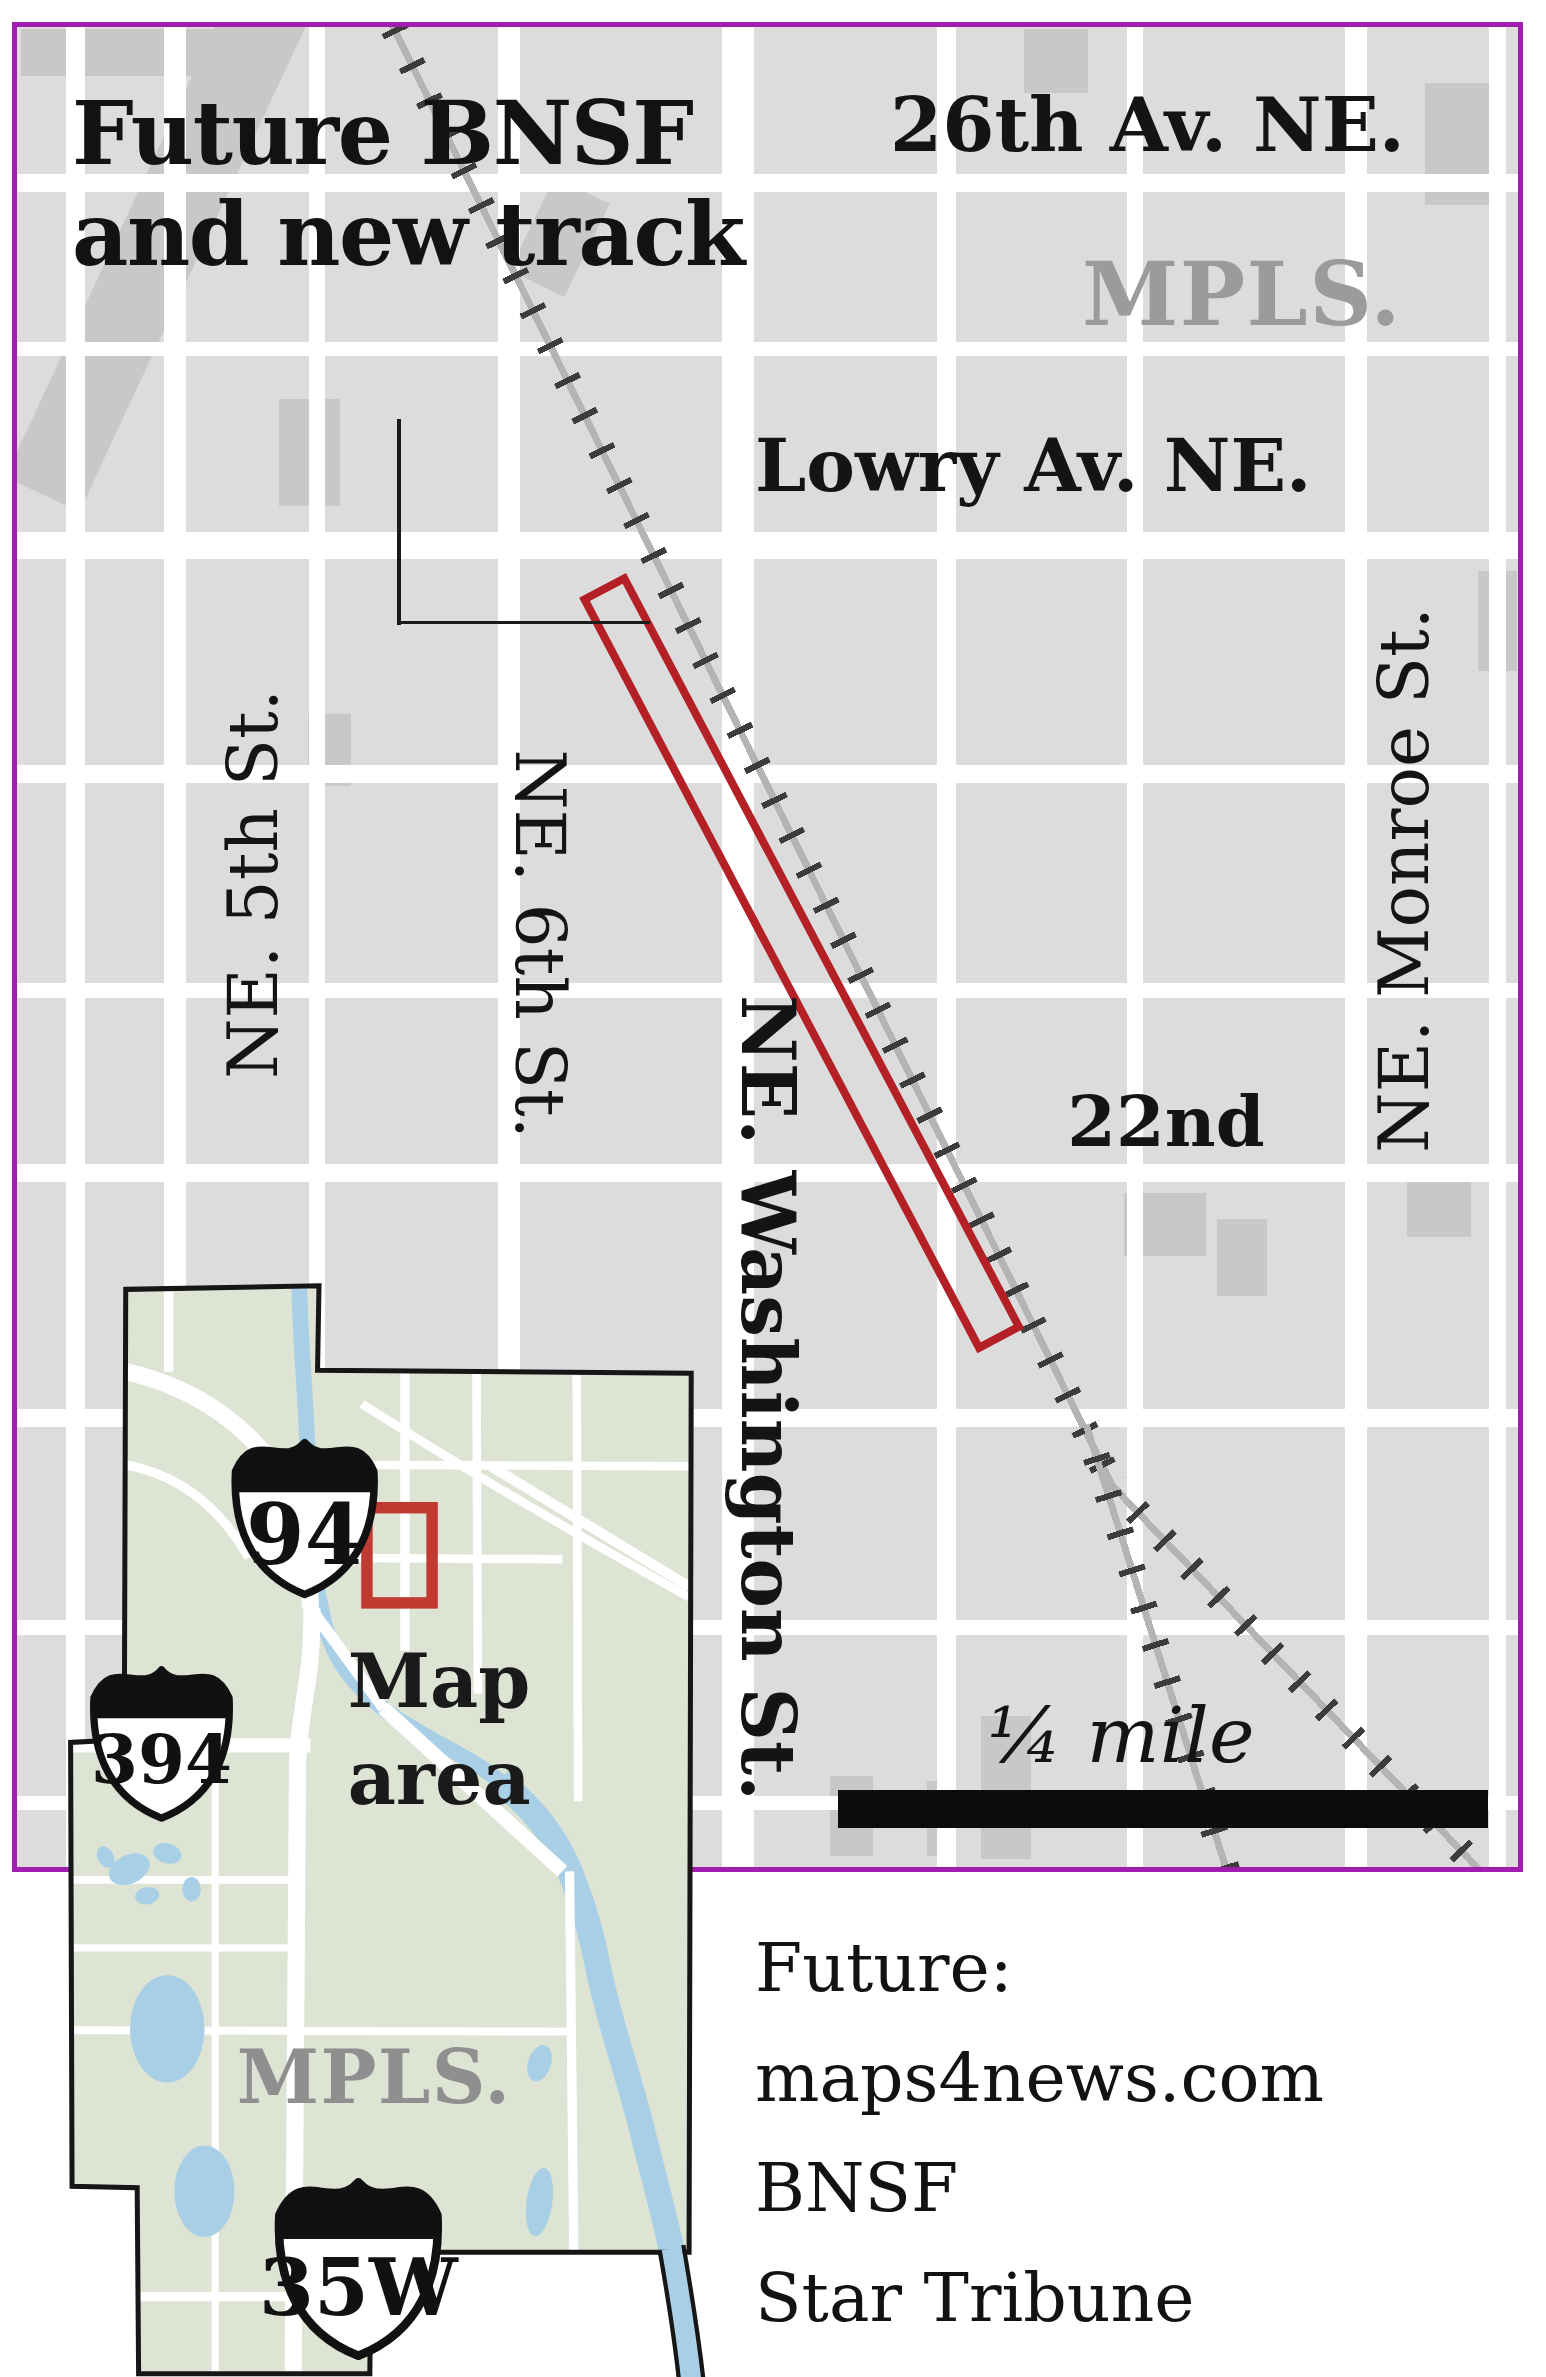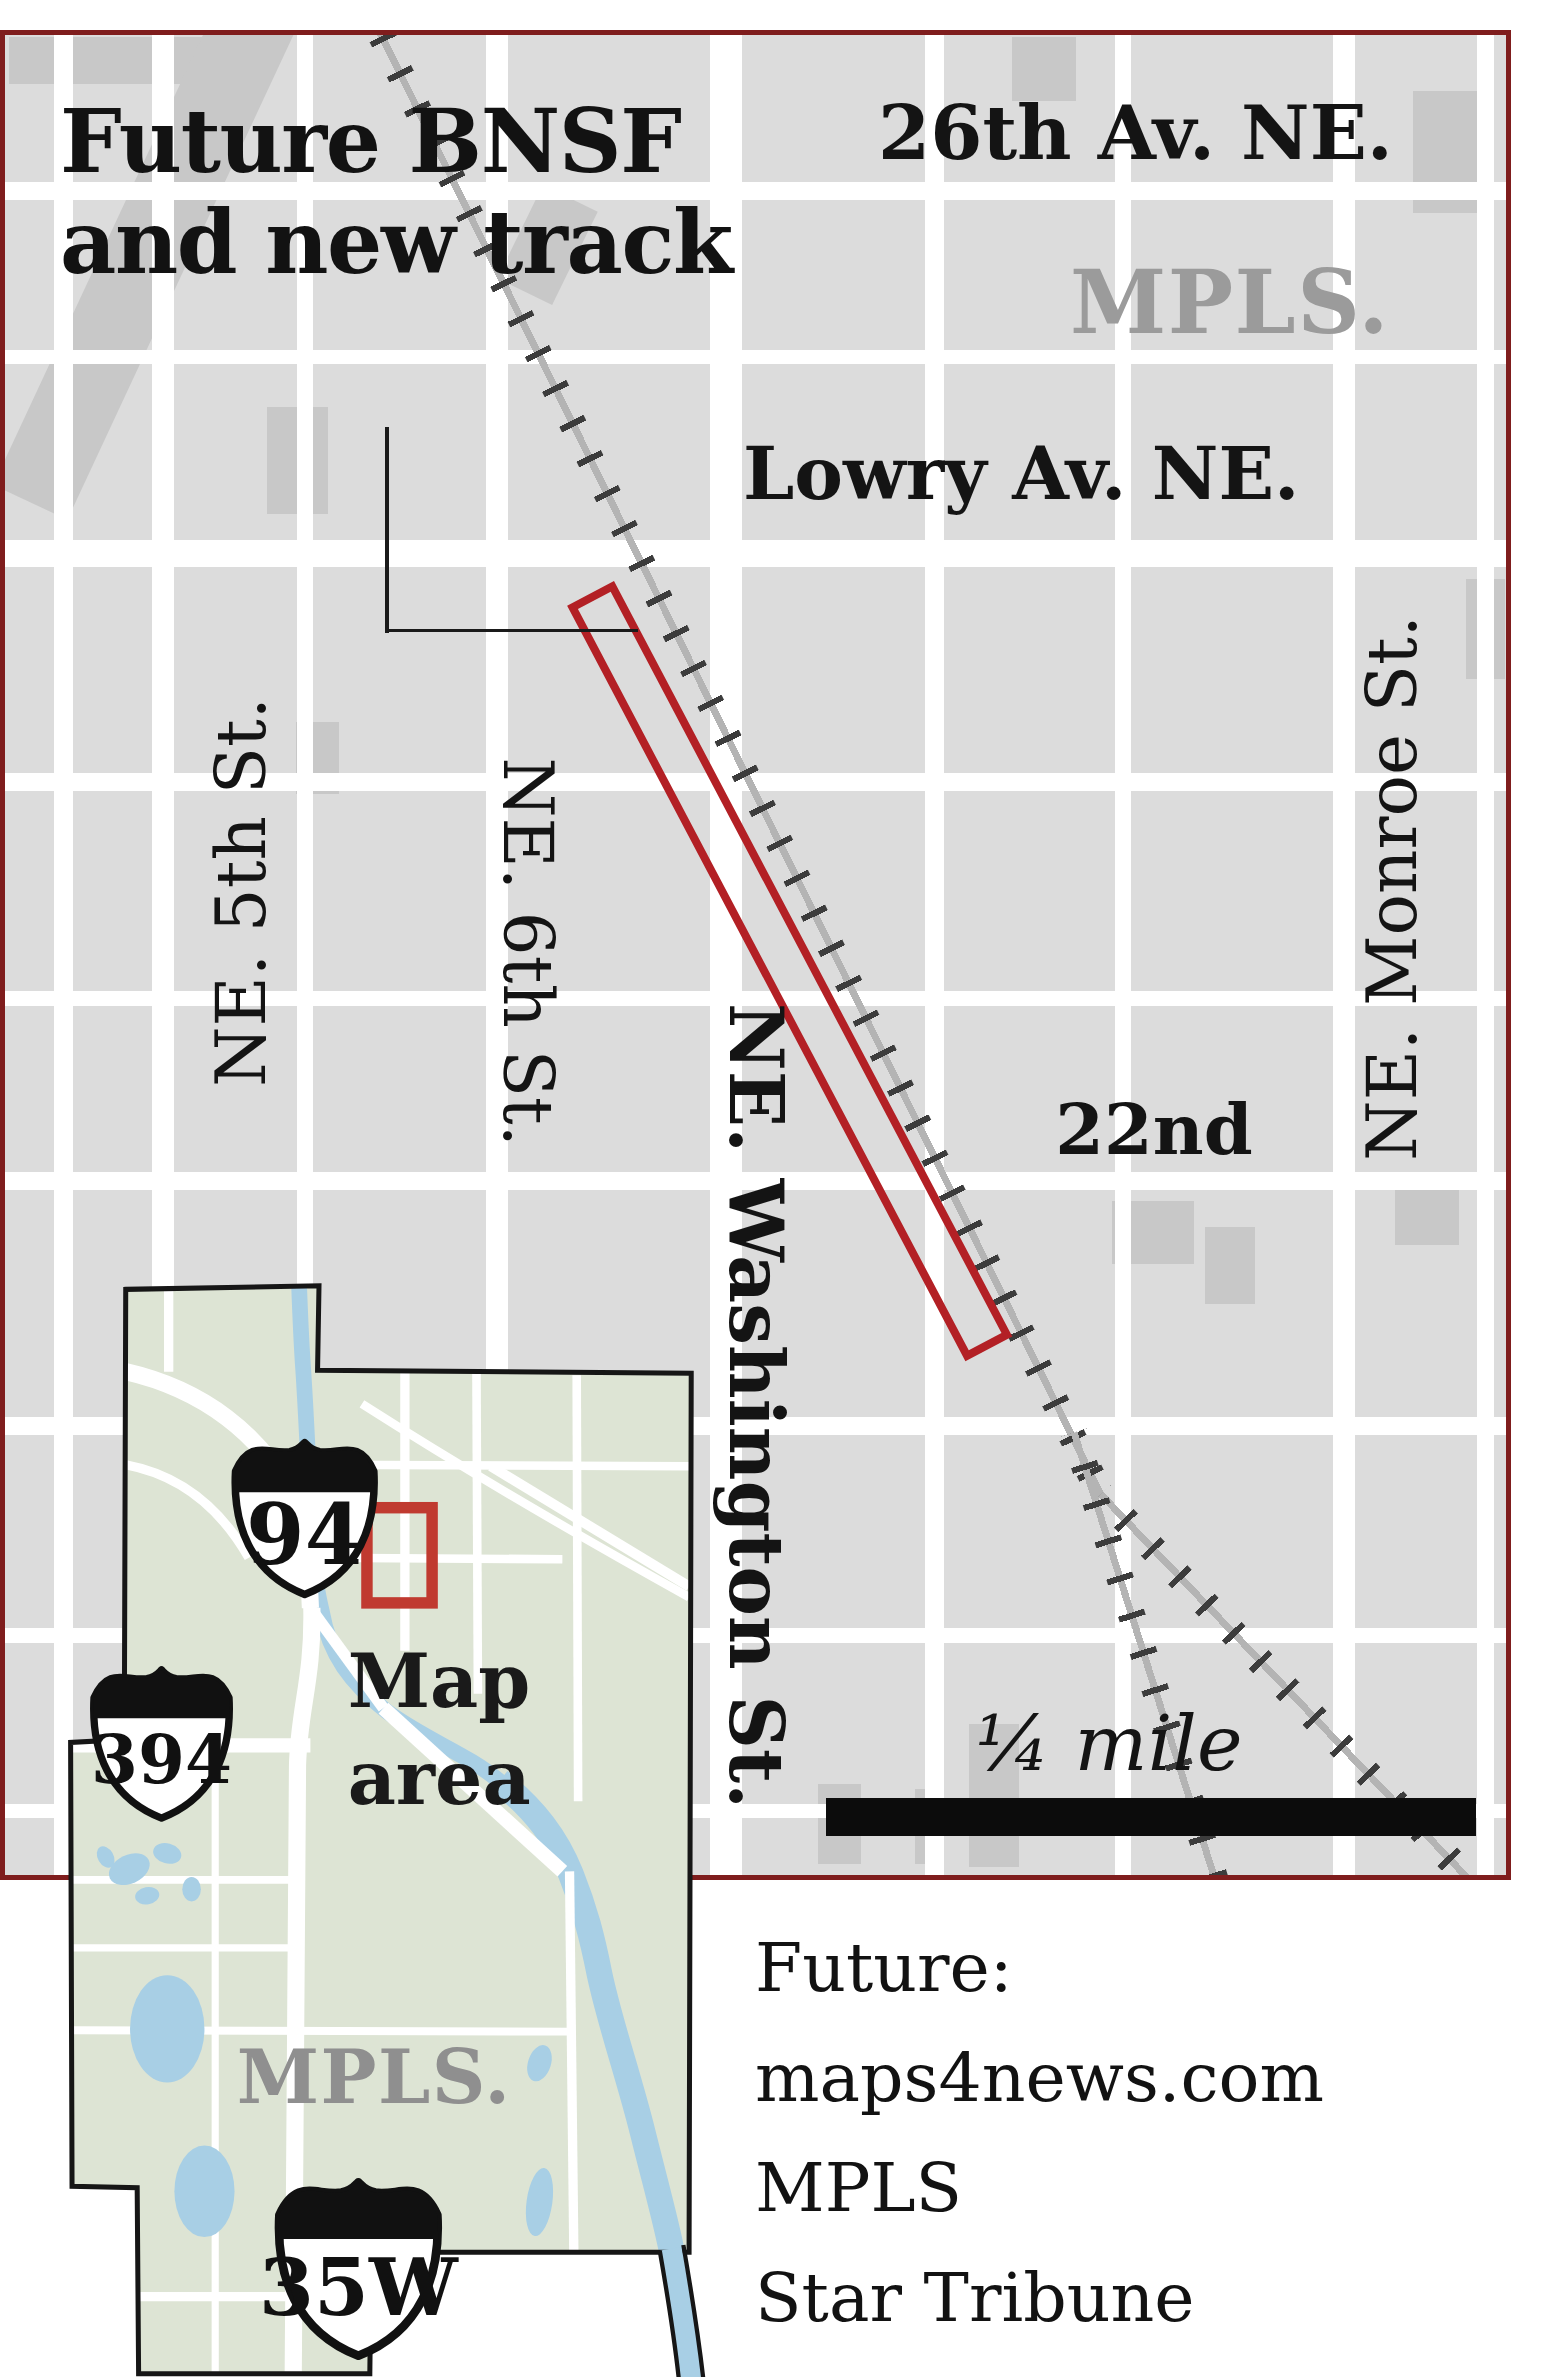--- a/index.html
+++ b/index.html
@@ -1,21 +1,21 @@
 <!DOCTYPE html>
 <html style="font-size:11.5px"><head>
 <meta charset="utf-8">
 <style>
   html,body{margin:0;padding:0;}
   body{width:1547px;height:2377px;background:#ffffff;position:relative;overflow:hidden;
        font-family:"DejaVu Serif",serif;color:#141414;}
 
   
-  .map-frame{position:absolute;left:0;top:21.5px;width:1501px;height:1840px;
-             border:5px solid #7f1d1d;background:#dcdcdc;overflow:hidden;z-index:1;margin-top:8px;}
+  .map-frame{position:absolute;left:12px;top:21.5px;width:1501px;height:1840px;
+             border:5px solid #a21caf;background:#dcdcdc;overflow:hidden;z-index:1;}
   .blk{position:absolute;background:#c8c8c8;z-index:1;}
   .st{position:absolute;background:#ffffff;z-index:2;}
   .st-v{top:0;height:1840px;}
   .st-h{left:0;width:1501px;}
 
   
   .track{position:absolute;height:27px;transform-origin:0 13.6px;z-index:3;
     background:
       repeating-linear-gradient(90deg, rgba(0,0,0,0) 0 33px, #3c3c3c 33px 39px),
       linear-gradient(180deg, rgba(0,0,0,0) 10px, #b4b4b4 10px 17px, rgba(0,0,0,0) 17px);}
@@ -186,16 +186,16 @@
     <text y="28" text-anchor="middle" font-size="46" font-weight="bold" fill="#111111">35W</text>
   </g>
 
   <text x="400" y="638" font-size="104" font-weight="bold" fill="#1a1a1a">Map</text>
   <text x="400" y="774" font-size="104" font-weight="bold" fill="#1a1a1a">area</text>
   <text x="437" y="1192" text-anchor="middle" font-size="104" font-weight="bold" fill="#8f8f8f" letter-spacing="2">MPLS.</text>
 </svg>
 
 <div class="source">
   <div>Future:</div>
-  <div>maps4news.com MPLS</div>
+  <div>maps4news.com BNSF</div>
   <div>Star Tribune</div>
 </div>
 
 
 </body></html>

